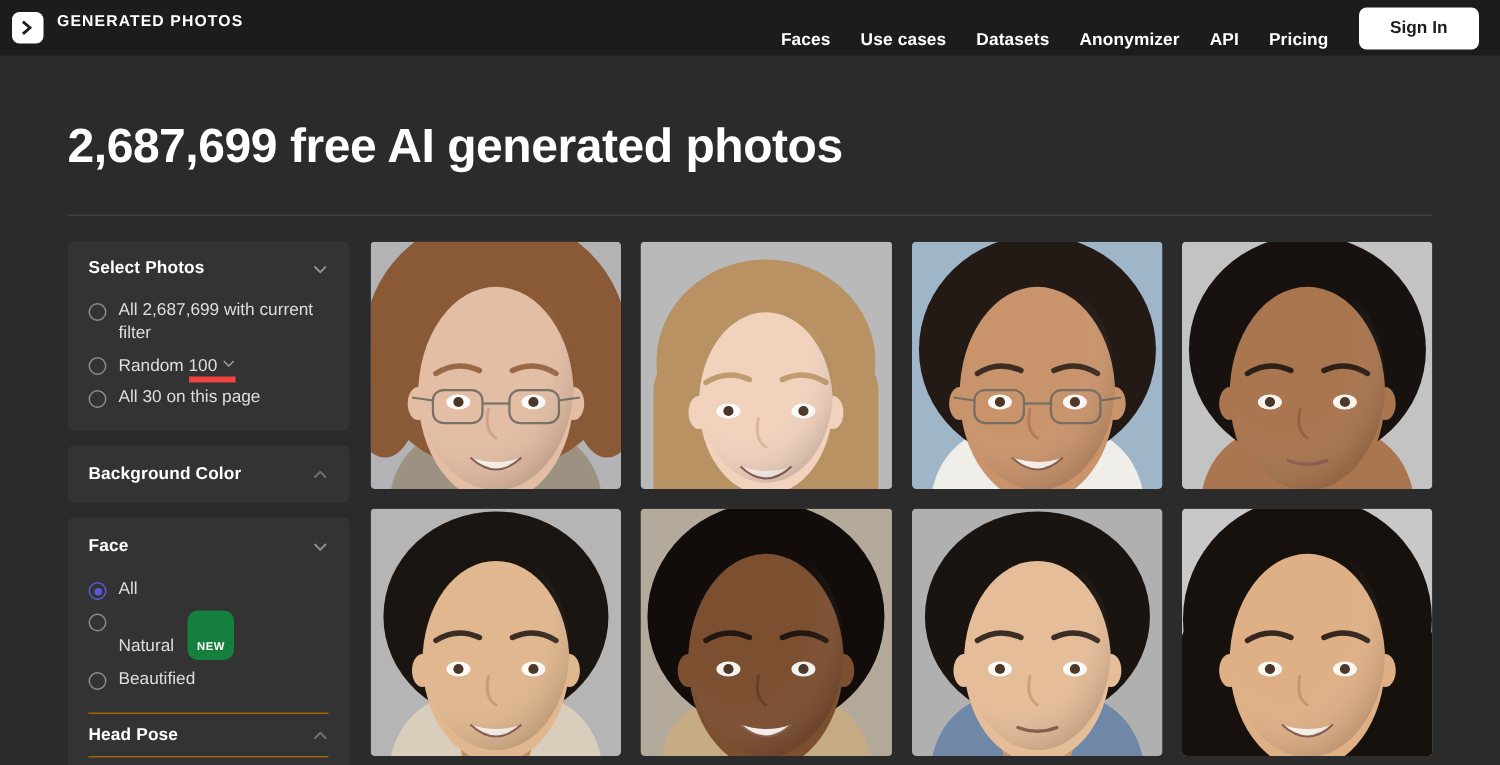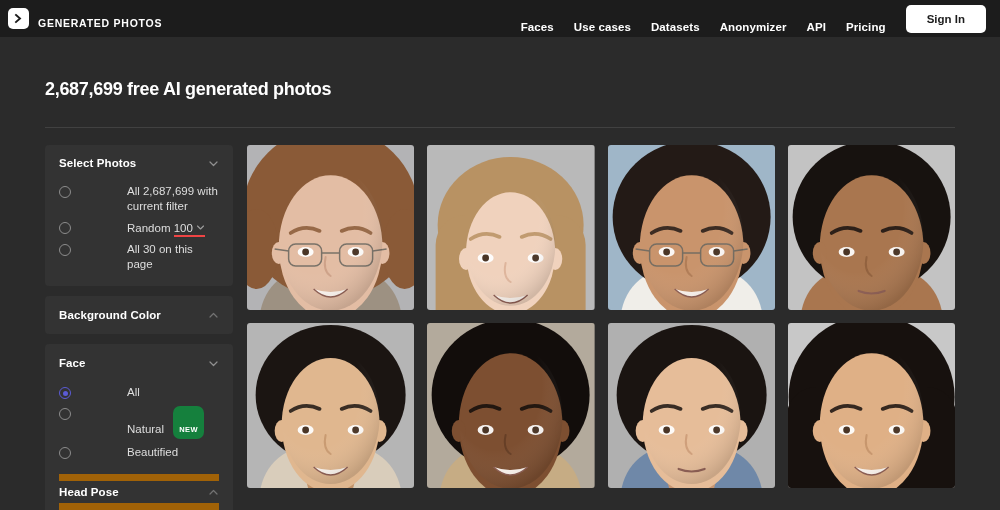--- a/index.html
+++ b/index.html
@@ -13,21 +13,21 @@
 
   
   .topbar {
     height: 37px;
     background: #1c1c1c;
     display: flex;
     align-items: center;
     padding: 0 14px 0 8px;
     position: relative;
   }
-  .brand { display: flex; align-items: flex-end; gap: 9px; }
+  .brand { display: flex; align-items: flex-start; gap: 9px; }
   .logo-mark {
     width: 21px; height: 21px;
     background: #ffffff;
     border-radius: 5px;
     display: flex; align-items: center; justify-content: center;
     flex: 0 0 auto;
   }
   .logo-mark svg { display: block; }
   .brand-name {
     color: #ffffff;
@@ -59,21 +59,21 @@
     padding: 8px 21px;
     cursor: pointer;
     font-family: inherit;
     white-space: nowrap;
   }
 
   
   .page { padding: 0 45px; }
   .page-title {
     color: #ffffff;
-    font-size: 18px;
+    font-size: 32px;
     font-weight: bold;
     letter-spacing: -0.3px;
     padding-top: 42px;
   }
   .title-rule {
     height: 1px;
     background: #414141;
     margin-top: 27px;
     margin-right: 0;
   }
@@ -133,24 +133,23 @@
     left: 50%; top: 50%;
     width: 5px; height: 5px;
     margin: -2.5px 0 0 -2.5px;
     border-radius: 50%;
     background: #5b5bd6;
   }
   .opt-label {
     color: #dedede;
     font-size: 11.5px;
     line-height: 15px;
-    margin-left: 48px;
   }
   .opt-label .dd {
-    border-bottom: 2px solid #ef4444;
+    border-bottom: 4px solid #ef4444;
     padding-bottom: 1px;
   }
   .mini-chev {
     display: inline-block;
     vertical-align: 1px;
     margin-left: 3px;
     opacity: .7;
   }
   .badge {
     display: inline-block;
@@ -162,21 +161,21 @@
     border-radius: 7px;
     padding: 16px 6px 2px 6px;
     margin-left: 6px;
     vertical-align: 1px;
   }
   .sub-row {
     display: flex;
     align-items: center;
     justify-content: space-between;
     height: 29px;
-    border-top: 7px solid #a16207;
+    border-top: 1px solid #a16207;
     cursor: pointer;
   }
 
   
   .grid-wrap { flex: 1 1 auto; overflow: hidden; }
   .grid {
     display: grid;
     grid-template-columns: repeat(4, 1fr);
     gap: 13px;
   }

